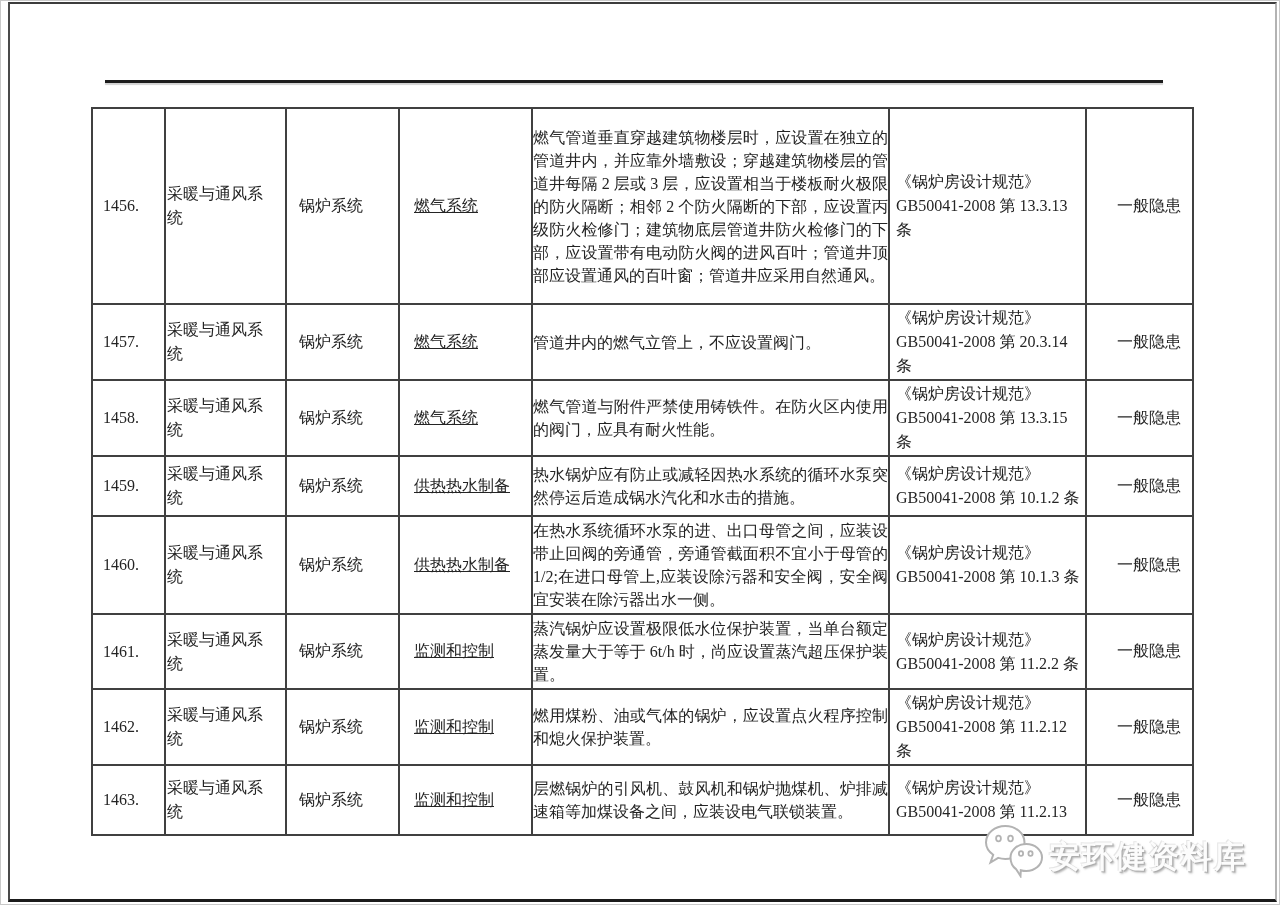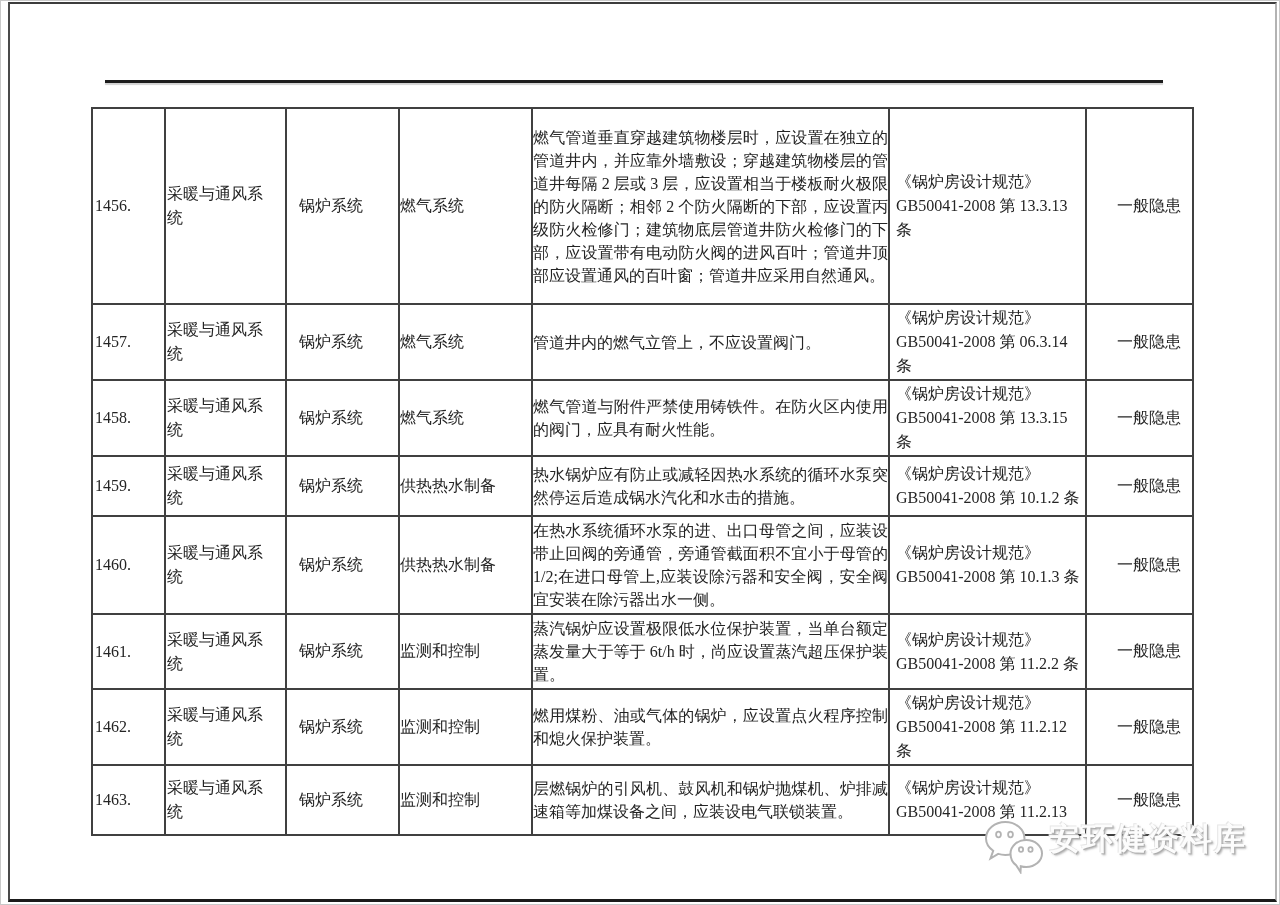--- a/index.html
+++ b/index.html
@@ -32,31 +32,31 @@
     border-collapse:collapse;table-layout:fixed;
     width:1101px;
   }
   table.grid td{
     border:2px solid #404040;
     vertical-align:middle;
     font-size:16px;
     color:#242424;
     overflow:hidden;
   }
-  td.c-no{padding-left:2px;}
+  td.c-no{padding-left:10px;}
   td.c-category{padding-right:8px;line-height:24px;}
   td.c-system{padding-left:12px;}
-  td.c-subsystem{padding-left:0;}
+  td.c-subsystem{padding-left:14px;text-decoration:underline;}
   td.c-description{padding:2px 0;line-height:23px;text-align:justify;}
   td.c-reference{padding-left:6px;padding-right:4px;line-height:24px;}
   td.c-level{padding-left:30px;}
   
   .watermark{
     position:absolute;left:983px;top:818px;height:60px;
-    display:flex;align-items:flex-start;white-space:nowrap;
+    display:flex;align-items:flex-end;white-space:nowrap;
   }
   .wm-icon{display:block;}
   .wm-text{
     font-family:"Liberation Sans","DejaVu Sans",sans-serif;
     font-size:31px;font-weight:bold;letter-spacing:2px;
     color:#fcfcfc;margin-left:4px;
     text-shadow:1px 1px 0 #adadad, 2px 2px 2px rgba(125,125,125,0.55), -1px -1px 0 #e6e6e6;
   }
 </style>
 </head>
@@ -85,21 +85,21 @@
         <td class="c-description">燃气管道垂直穿越建筑物楼层时，应设置在独立的管道井内，并应靠外墙敷设；穿越建筑物楼层的管道井每隔 2 层或 3 层，应设置相当于楼板耐火极限的防火隔断；相邻 2 个防火隔断的下部，应设置丙级防火检修门；建筑物底层管道井防火检修门的下部，应设置带有电动防火阀的进风百叶；管道井顶部应设置通风的百叶窗；管道井应采用自然通风。</td>
         <td class="c-reference">《锅炉房设计规范》GB50041-2008 第 13.3.13 条</td>
         <td class="c-level">一般隐患</td>
       </tr>
       <tr style="height: 68px;">
         <td class="c-no">1457.</td>
         <td class="c-category">采暖与通风系统</td>
         <td class="c-system">锅炉系统</td>
         <td class="c-subsystem">燃气系统</td>
         <td class="c-description">管道井内的燃气立管上，不应设置阀门。</td>
-        <td class="c-reference">《锅炉房设计规范》GB50041-2008 第 06.3.14 条</td>
+        <td class="c-reference">《锅炉房设计规范》GB50041-2008 第 20.3.14 条</td>
         <td class="c-level">一般隐患</td>
       </tr>
       <tr style="height: 73px;">
         <td class="c-no">1458.</td>
         <td class="c-category">采暖与通风系统</td>
         <td class="c-system">锅炉系统</td>
         <td class="c-subsystem">燃气系统</td>
         <td class="c-description">燃气管道与附件严禁使用铸铁件。在防火区内使用的阀门，应具有耐火性能。</td>
         <td class="c-reference">《锅炉房设计规范》GB50041-2008 第 13.3.15 条</td>
         <td class="c-level">一般隐患</td>

